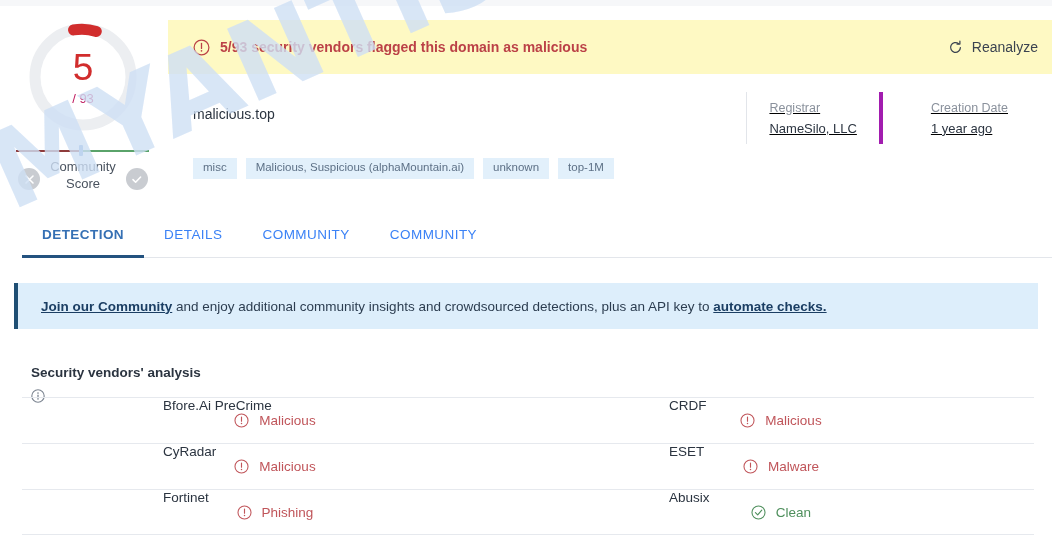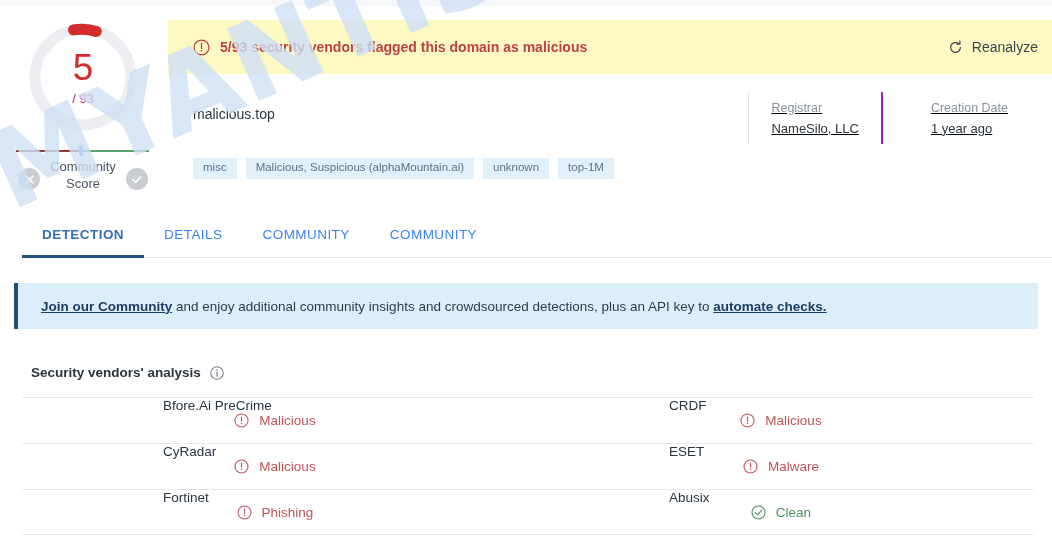--- a/index.html
+++ b/index.html
@@ -140,21 +140,21 @@
     font-size: 14px; color: #2b3440;
   }
   .meta-group {
     position: absolute; right: 22px; top: 0;
     display: flex; align-items: stretch; height: 52px; text-decoration: underline;
   }
   .meta-item {
     padding: 0 22px;
     display: flex; flex-direction: column; justify-content: center;
   }
-  .meta-item + .meta-item { border-left: 2px solid #a21caf; padding-left: 48px; }
+  .meta-item + .meta-item { border-left: 4px solid #a21caf; padding-left: 48px; }
   .meta-item:first-child { border-left: 1px solid #e2e5ea; }
   .meta-k { font-size: 12.5px; color: #8a919c; margin-bottom: 6px; }
   .meta-v { font-size: 13px; color: #2b3440; }
 
   .tagrow {
     position: absolute; left: 25px; top: 152px;
     display: flex; gap: 9px; align-items: center;
   }
   .tag {
     background: #e2f0fb;
@@ -217,22 +217,22 @@
   }
 
   
   #vendors {
     position: absolute; left: 0; top: 355px;
     width: 1052px;
     z-index: 3;
   }
   .sv-title {
     position: absolute; left: 31px; top: 10px;
-    display: flex; align-items: center; gap: 9px;
-    font-size: 13.5px; font-weight: 700; color: #2b3440;
+    display: flex; align-items: flex-start; gap: 9px;
+    font-size: 13.5px; font-weight: 700; color: #2b3440; flex-direction: column;
   }
   .sv-table {
     position: absolute; left: 22px; top: 42px;
     width: 1012px;
   }
   .sv-row {
     display: flex;
     border-top: 1px solid #e6e9ee;
     height: 46px;
   }

